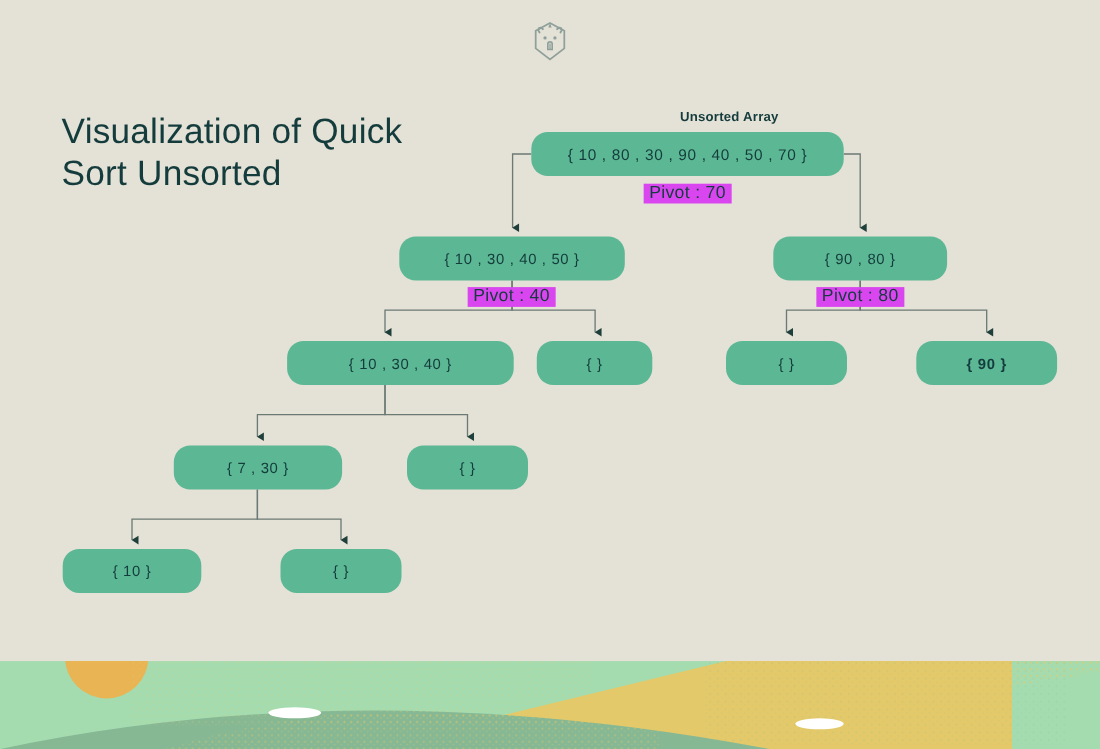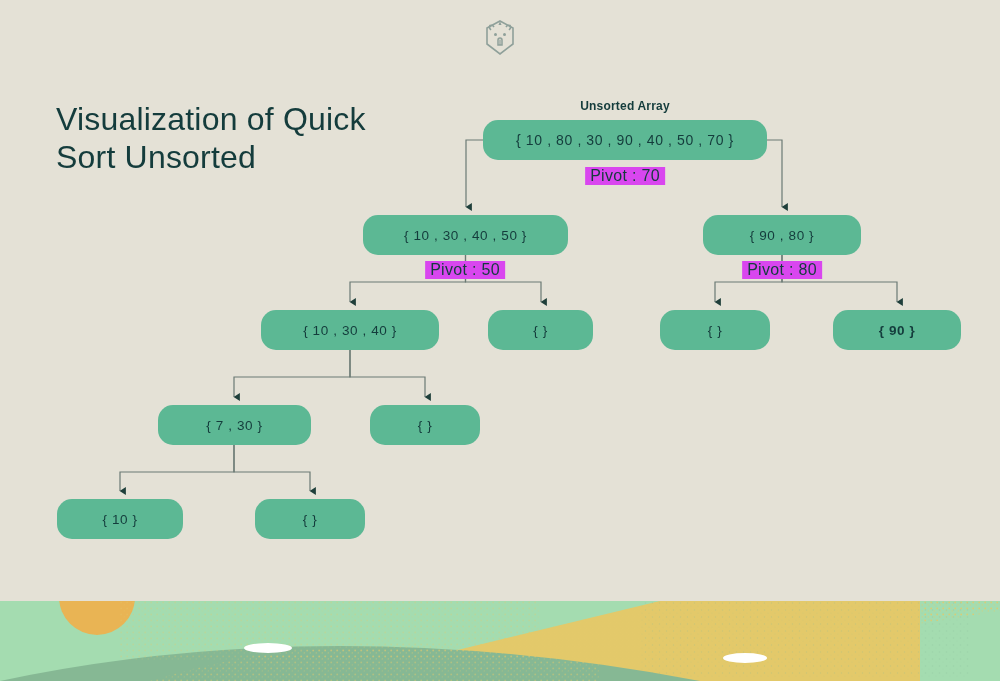--- a/index.html
+++ b/index.html
@@ -53,20 +53,21 @@
     white-space: nowrap;
   }
   .caption {
     position: absolute;
     color: #143c3c;
     font-size: 12px;
     font-weight: 700;
     letter-spacing: 0.2px;
     white-space: nowrap;
     transform: translateX(-50%);
+    margin-left: 38px;
   }
   .pivot {
     position: absolute;
     color: #143c3c;
     font-size: 16px;
     letter-spacing: 0.3px;
     white-space: nowrap;
     transform: translateX(-50%);
     background: #d946ef;
     padding: 0 5px;
@@ -122,31 +123,31 @@
       <path d="M234 445 L234 472 L120 472 L120 491" marker-end="url(#ah)"></path>
       <path d="M234 445 L234 472 L310 472 L310 491" marker-end="url(#ah)"></path>
     </g>
   </svg>
 
   <div class="caption" style="left:625px; top:99px;">Unsorted Array</div>
 
   <div class="node" style="left: 483px; top: 120px; width: 284px; height: 40px; font-size: 14px; background: rgb(92, 184, 148);">{ 10 , 80 , 30 , 90 , 40 , 50 , 70 }</div>
   <div class="node" style="left: 363px; top: 215px; width: 205px; height: 40px; font-size: 13.5px; background: rgb(92, 184, 148);">{ 10 , 30 , 40 , 50 }</div>
   <div class="node" style="left: 703px; top: 215px; width: 158px; height: 40px; font-size: 13.5px; background: rgb(92, 184, 148);">{ 90 , 80 }</div>
-  <div class="node" style="left: 261px; top: 310px; width: 178px; height: 40px; font-size: 13.5px; background: rgb(92, 184, 148);">{ 10 , 30 , 40 }</div>
+  <div class="node" style="left: 261px; top: 310px; width: 206px; height: 40px; font-size: 13.5px; background: rgb(92, 184, 148);">{ 10 , 30 , 40 }</div>
   <div class="node" style="left: 488px; top: 310px; width: 105px; height: 40px; font-size: 13.5px; background: rgb(92, 184, 148);">{ }</div>
   <div class="node" style="left: 660px; top: 310px; width: 110px; height: 40px; font-size: 13.5px; background: rgb(92, 184, 148);">{ }</div>
   <div class="node" style="left: 833px; top: 310px; width: 128px; height: 40px; font-size: 13.5px; background: rgb(92, 184, 148); font-weight: bold;">{ 90 }</div>
   <div class="node" style="left: 158px; top: 405px; width: 153px; height: 40px; font-size: 13.5px; background: rgb(92, 184, 148);">{ 7 , 30 }</div>
   <div class="node" style="left: 370px; top: 405px; width: 110px; height: 40px; font-size: 13.5px; background: rgb(92, 184, 148);">{ }</div>
   <div class="node" style="left: 57px; top: 499px; width: 126px; height: 40px; font-size: 13.5px; background: rgb(92, 184, 148);">{ 10 }</div>
   <div class="node" style="left: 255px; top: 499px; width: 110px; height: 40px; font-size: 13.5px; background: rgb(92, 184, 148);">{ }</div>
 
   <div class="pivot" style="left: 625px; top: 167px;">Pivot : 70</div>
-  <div class="pivot" style="left: 465px; top: 261px;">Pivot : 50</div>
+  <div class="pivot" style="left: 465px; top: 261px;">Pivot : 40</div>
   <div class="pivot" style="left: 782px; top: 261px;">Pivot : 80</div>
 
   <div id="deco">
     <svg width="1000" height="80" viewBox="0 0 1000 80">
       <defs>
         <pattern id="speck" width="6" height="6" patternUnits="userSpaceOnUse">
           <rect width="6" height="6" fill="none"></rect>
           <circle cx="1.2" cy="1.4" r="0.9" fill="#e3c96a" opacity="0.85"></circle>
           <circle cx="4.3" cy="3.9" r="0.7" fill="#e3c96a" opacity="0.6"></circle>
         </pattern>

